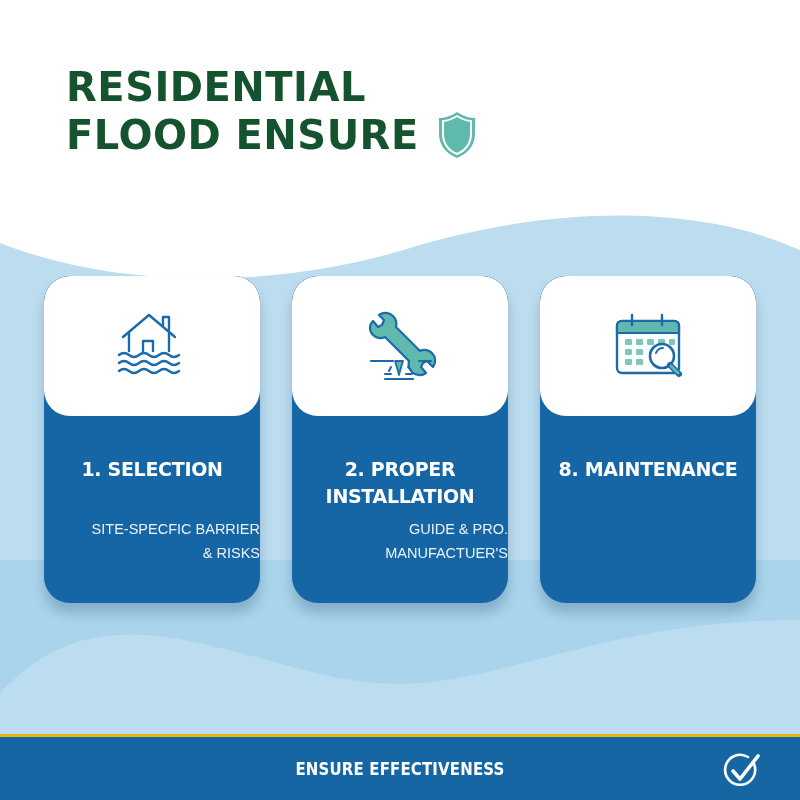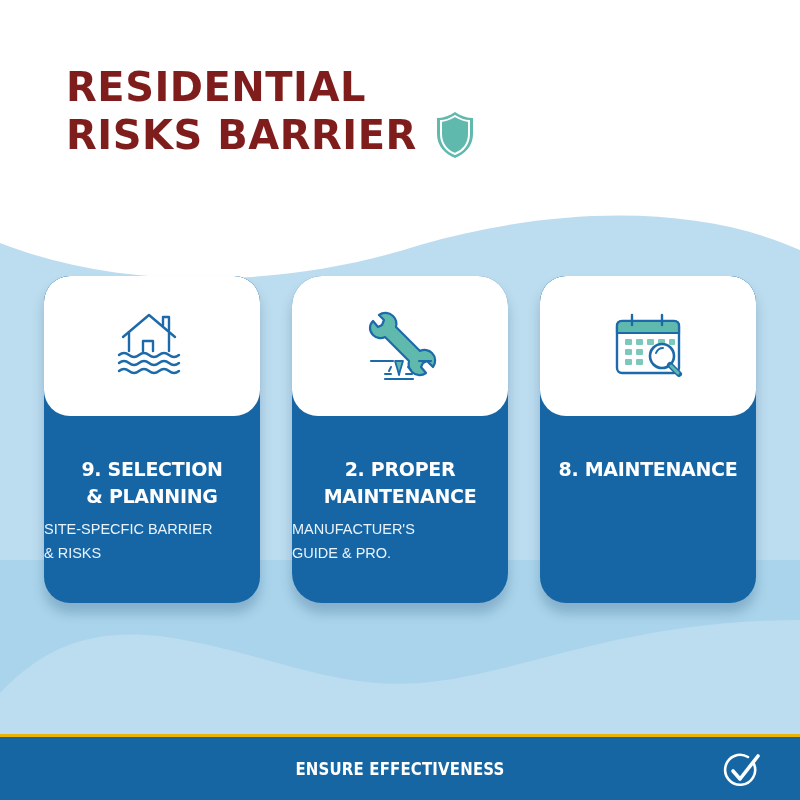--- a/index.html
+++ b/index.html
@@ -7,21 +7,21 @@
   body {
     position: relative;
     background: #ffffff;
     font-family: "Liberation Sans", "DejaVu Sans", sans-serif;
   }
   .bg-waves { position: absolute; left: 0; top: 0; width: 800px; height: 800px; z-index: 0; }
   .title-block {
     position: absolute; left: 66px; top: 64px; z-index: 2;
   }
   .title-line {
-    color: #7f1d1d;
+    color: #14532d;
     font-weight: 700;
     font-size: 40px;
     line-height: 46px;
     letter-spacing: 0.5px;
     font-family: "DejaVu Sans", "Liberation Sans", sans-serif;
     display: flex; align-items: center;
   }
   .shield { margin-left: 18px; width: 40px; height: 50px; display: inline-block; }
 
   .card {
@@ -38,21 +38,21 @@
   .card-icon { width: 82px; height: 82px; }
   .card-title {
     position: absolute; top: 180px; left: 0; width: 100%;
     text-align: center; color: #ffffff; font-weight: 700;
     font-size: 19px; line-height: 27px;
     font-family: "DejaVu Sans", "Liberation Sans", sans-serif;
     letter-spacing: -0.3px;
   }
   .card-desc {
     position: absolute; top: 241px; left: 0; width: 100%;
-    text-align: left; color: #eaf3fb; font-weight: 400;
+    text-align: right; color: #eaf3fb; font-weight: 400;
     font-size: 14.5px; line-height: 24px;
     font-family: "Liberation Sans", sans-serif;
   }
   .footer {
     position: absolute; left: 0; top: 734px; width: 800px; height: 80px;
     background: #1666a3; z-index: 3;
     border-top: 3px solid #eab308;
   }
   .footer-text {
     position: absolute; left: 0; width: 800px; top: 22px;
@@ -69,21 +69,21 @@
 <svg class="bg-waves" viewBox="0 0 800 800" preserveAspectRatio="none">
   <rect x="0" y="0" width="800" height="800" fill="#ffffff"></rect>
   <path d="M0,243 C120,290 280,290 420,245 C560,205 700,205 800,250 L800,800 L0,800 Z" fill="#bcdcef"></path>
   <path d="M0,560 L800,560 L800,800 L0,800 Z" fill="#a9d4eb"></path>
   <path d="M0,693 C50,640 100,630 160,636 C260,650 330,690 420,683 C520,675 620,620 800,620 L800,800 L0,800 Z" fill="#bcdcef"></path>
 </svg>
 
 <div class="title-block">
   <div class="title-line">RESIDENTIAL</div>
   <div class="title-line">
-    <span>RISKS BARRIER</span>
+    <span>FLOOD ENSURE</span>
     <svg class="shield" viewBox="0 0 40 50">
       <path d="M20,2 C26,6 32,8 38,8 L38,24 C38,36 30,44 20,48 C10,44 2,36 2,24 L2,8 C8,8 14,6 20,2 Z" fill="#5fb9ad"></path>
       <path d="M20,6 C25,9 30,11 34,11 L34,24 C34,34 28,41 20,44 C12,41 6,34 6,24 L6,11 C10,11 15,9 20,6 Z" fill="none" stroke="#ffffff" stroke-width="2"></path>
     </svg>
   </div>
 </div>
 
 <div class="card" style="left:44px;">
   <div class="card-top">
     <svg class="card-icon" viewBox="0 0 82 82" fill="none" stroke="#1d6aaa" stroke-width="2.4" stroke-linecap="round" stroke-linejoin="round">
@@ -91,48 +91,47 @@
       <path d="M52,20 L52,12 L58,12 L58,25"></path>
       <path d="M18,28 L18,46"></path>
       <path d="M58,28 L58,46"></path>
       <path d="M32,46 L32,36 L42,36 L42,46"></path>
       <path d="M8,50 q5,-4 10,0 t10,0 t10,0 t10,0 t10,0 t10,0"></path>
       <path d="M8,58 q5,-4 10,0 t10,0 t10,0 t10,0 t10,0 t10,0"></path>
       <path d="M8,66 q5,-4 10,0 t10,0 t10,0 t10,0 t10,0 t10,0"></path>
     </svg>
   </div>
   <div class="card-title">
-    <div>9. SELECTION</div>
-    <div>&amp; PLANNING</div>
+    <div>1. SELECTION</div>
   </div>
   <div class="card-desc">
     <div>SITE-SPECFIC BARRIER</div>
     <div>&amp; RISKS</div>
   </div>
 </div>
 
-<div class="card" style="left:292px;border-radius:30px;">
+<div class="card" style="left:292px;">
   <div class="card-top">
     <svg class="card-icon" viewBox="0 0 82 82" stroke-linecap="round" stroke-linejoin="round">
       <path d="M14,16 C10,20 10,26 14,30 C17,33 22,34 26,32 L50,56 C49,60 50,64 53,67 C57,71 63,71 67,68 L62,62 L64,58 L68,56 L74,62 C77,58 77,52 73,48 C70,45 65,44 61,46 L37,22 C38,18 37,14 34,11 C30,7 24,7 20,10 L25,15 L23,20 L19,22 Z" fill="#5fb9ad" stroke="#1d6aaa" stroke-width="2.2"></path>
       <path d="M12,56 L34,56" stroke="#1d6aaa" stroke-width="2.2"></path>
       <path d="M60,56 L72,56" stroke="#1d6aaa" stroke-width="2.2"></path>
       <path d="M36,56 L44,56 L41,66 L40,70 L39,66 Z" fill="#5fb9ad" stroke="#1d6aaa" stroke-width="1.8"></path>
       <path d="M32,62 L30,66 M49,62 L52,65" stroke="#1d6aaa" stroke-width="2"></path>
       <path d="M26,69 L32,69 M47,69 L53,69" stroke="#1d6aaa" stroke-width="2"></path>
       <path d="M26,74 L54,74" stroke="#1d6aaa" stroke-width="2.2"></path>
     </svg>
   </div>
   <div class="card-title">
     <div>2. PROPER</div>
-    <div>MAINTENANCE</div>
+    <div>INSTALLATION</div>
   </div>
   <div class="card-desc">
+    <div>GUIDE &amp; PRO.</div>
     <div>MANUFACTUER'S</div>
-    <div>GUIDE &amp; PRO.</div>
   </div>
 </div>
 
 <div class="card" style="left:540px;">
   <div class="card-top">
     <svg class="card-icon" viewBox="0 0 82 82" stroke-linecap="round" stroke-linejoin="round">
       <rect x="10" y="16" width="62" height="52" rx="5" fill="#ffffff" stroke="#1d6aaa" stroke-width="2.4"></rect>
       <path d="M10,28 L10,21 Q10,16 15,16 L67,16 Q72,16 72,21 L72,28 Z" fill="#5fb9ad" stroke="#1d6aaa" stroke-width="2.2"></path>
       <path d="M25,10 L25,20 M55,10 L55,20" stroke="#1d6aaa" stroke-width="2.4"></path>
       <g fill="#7cc8bb">

